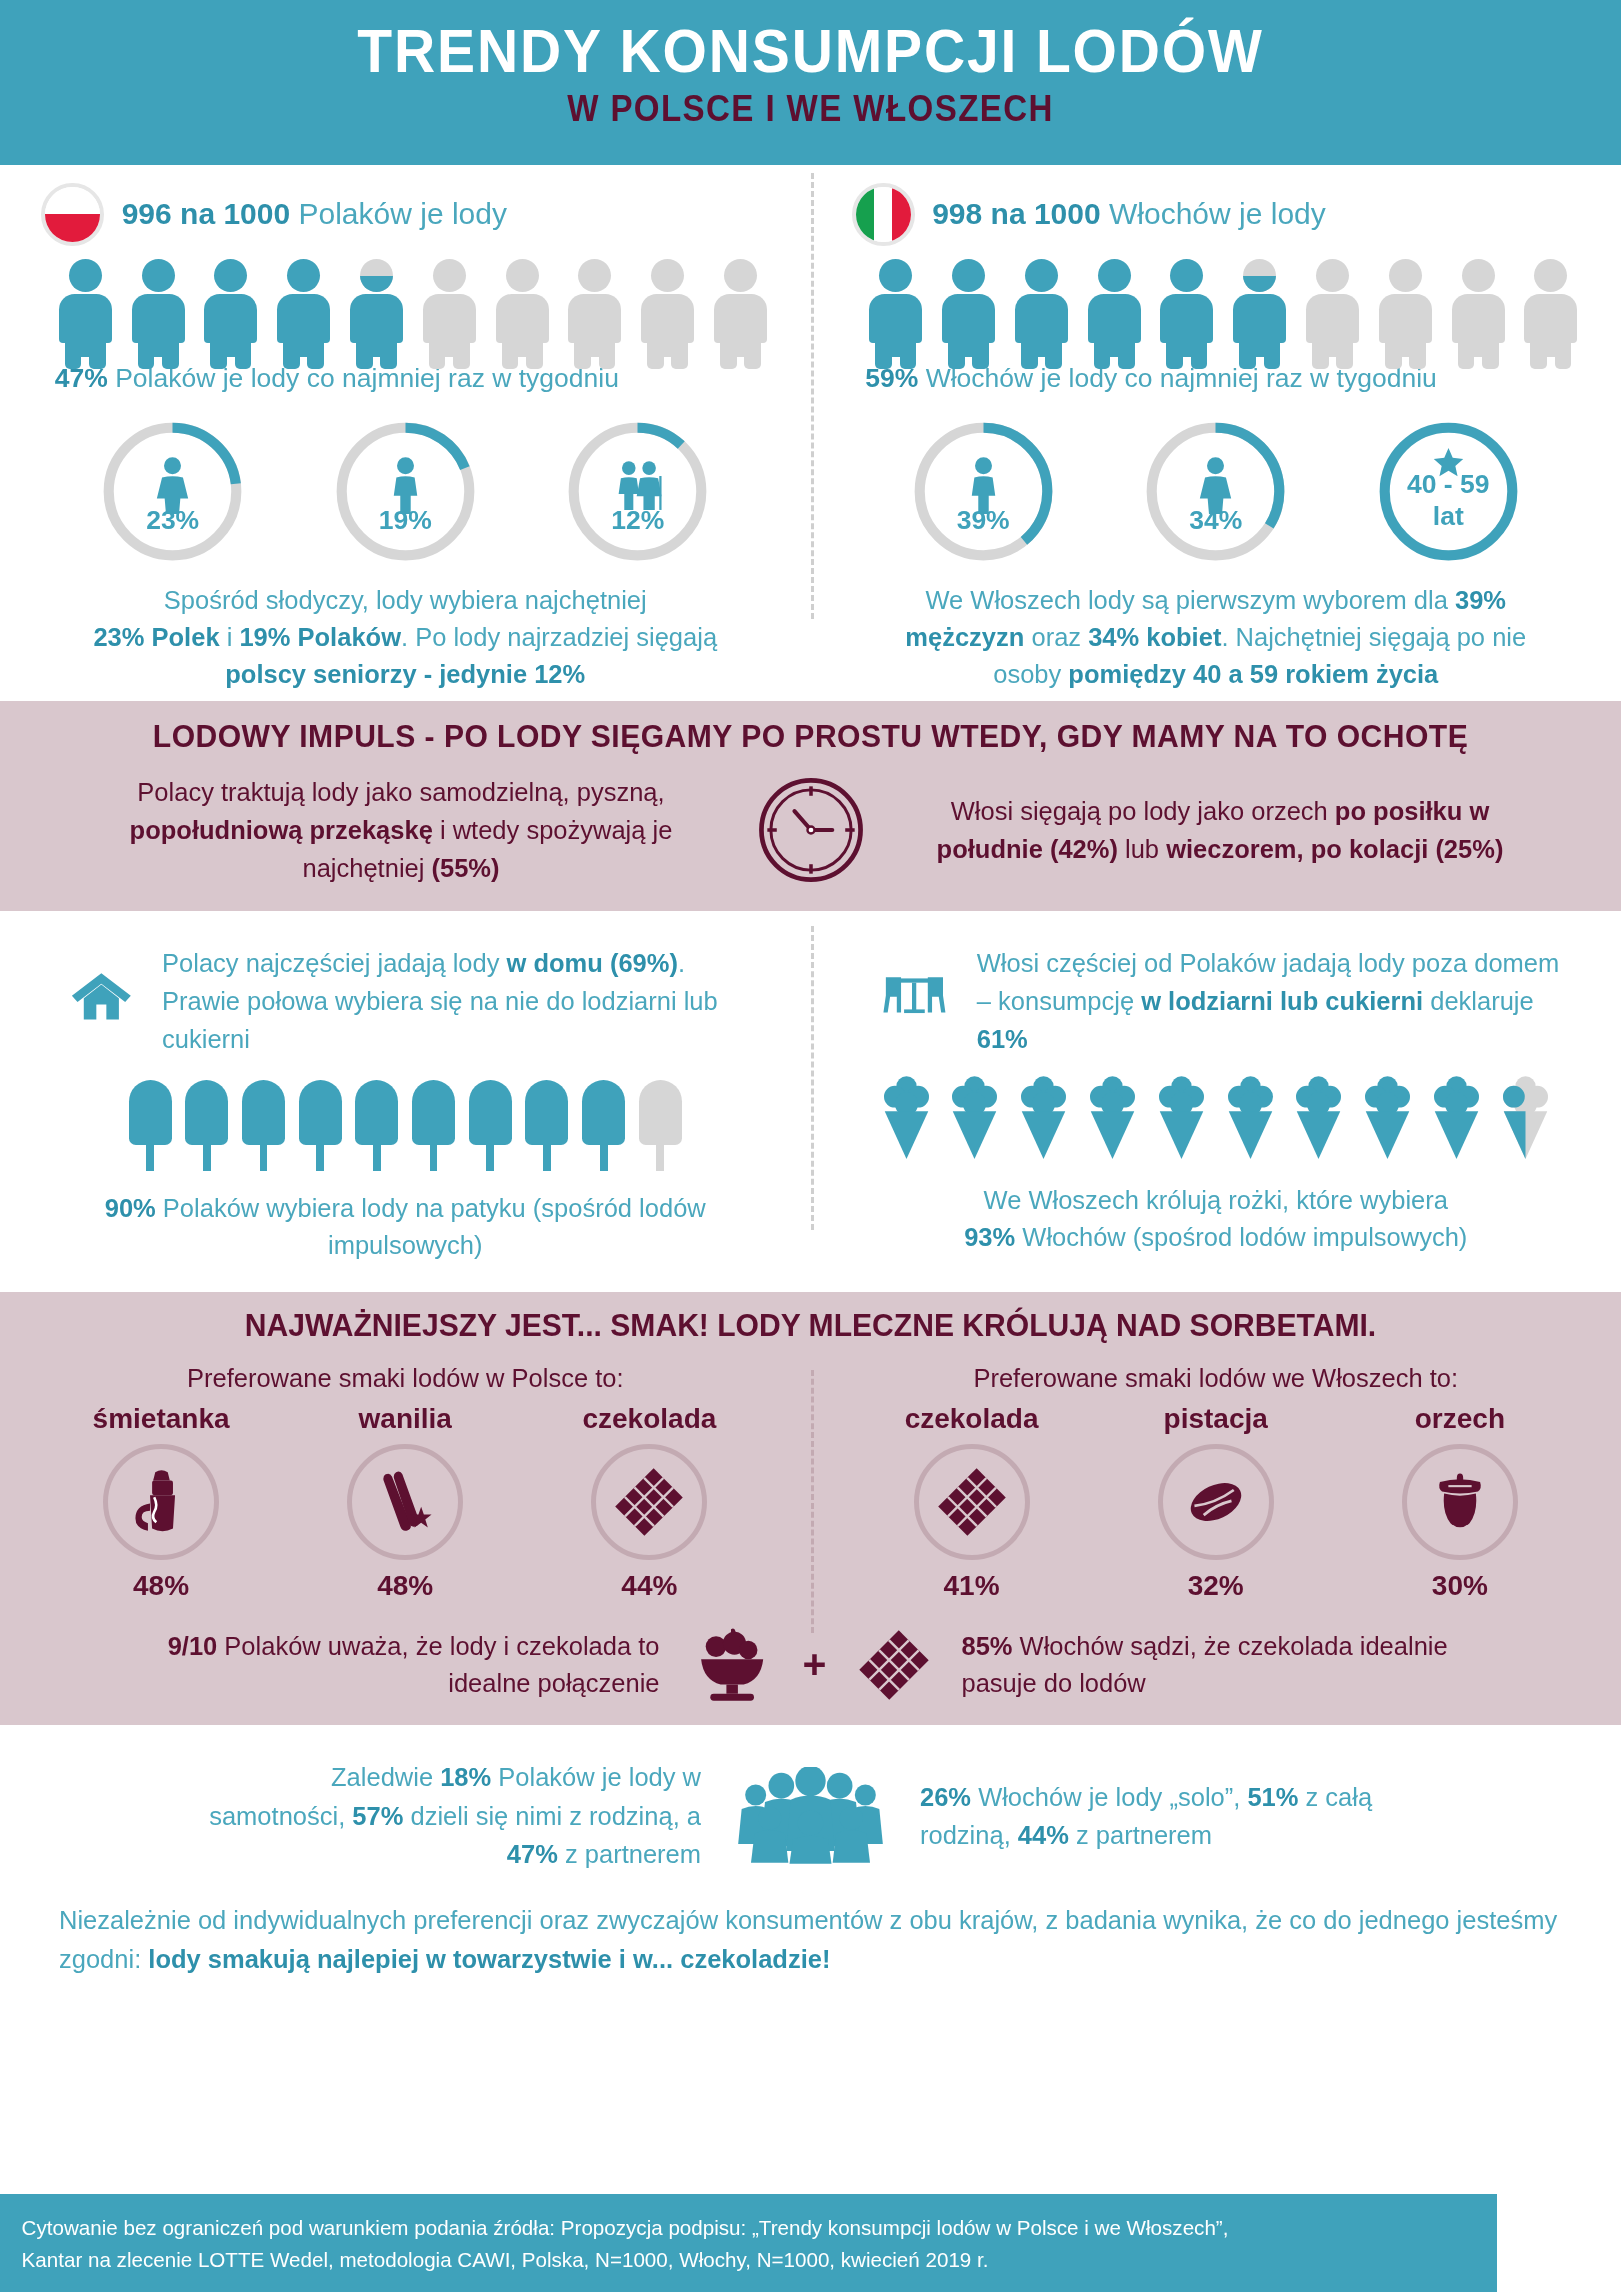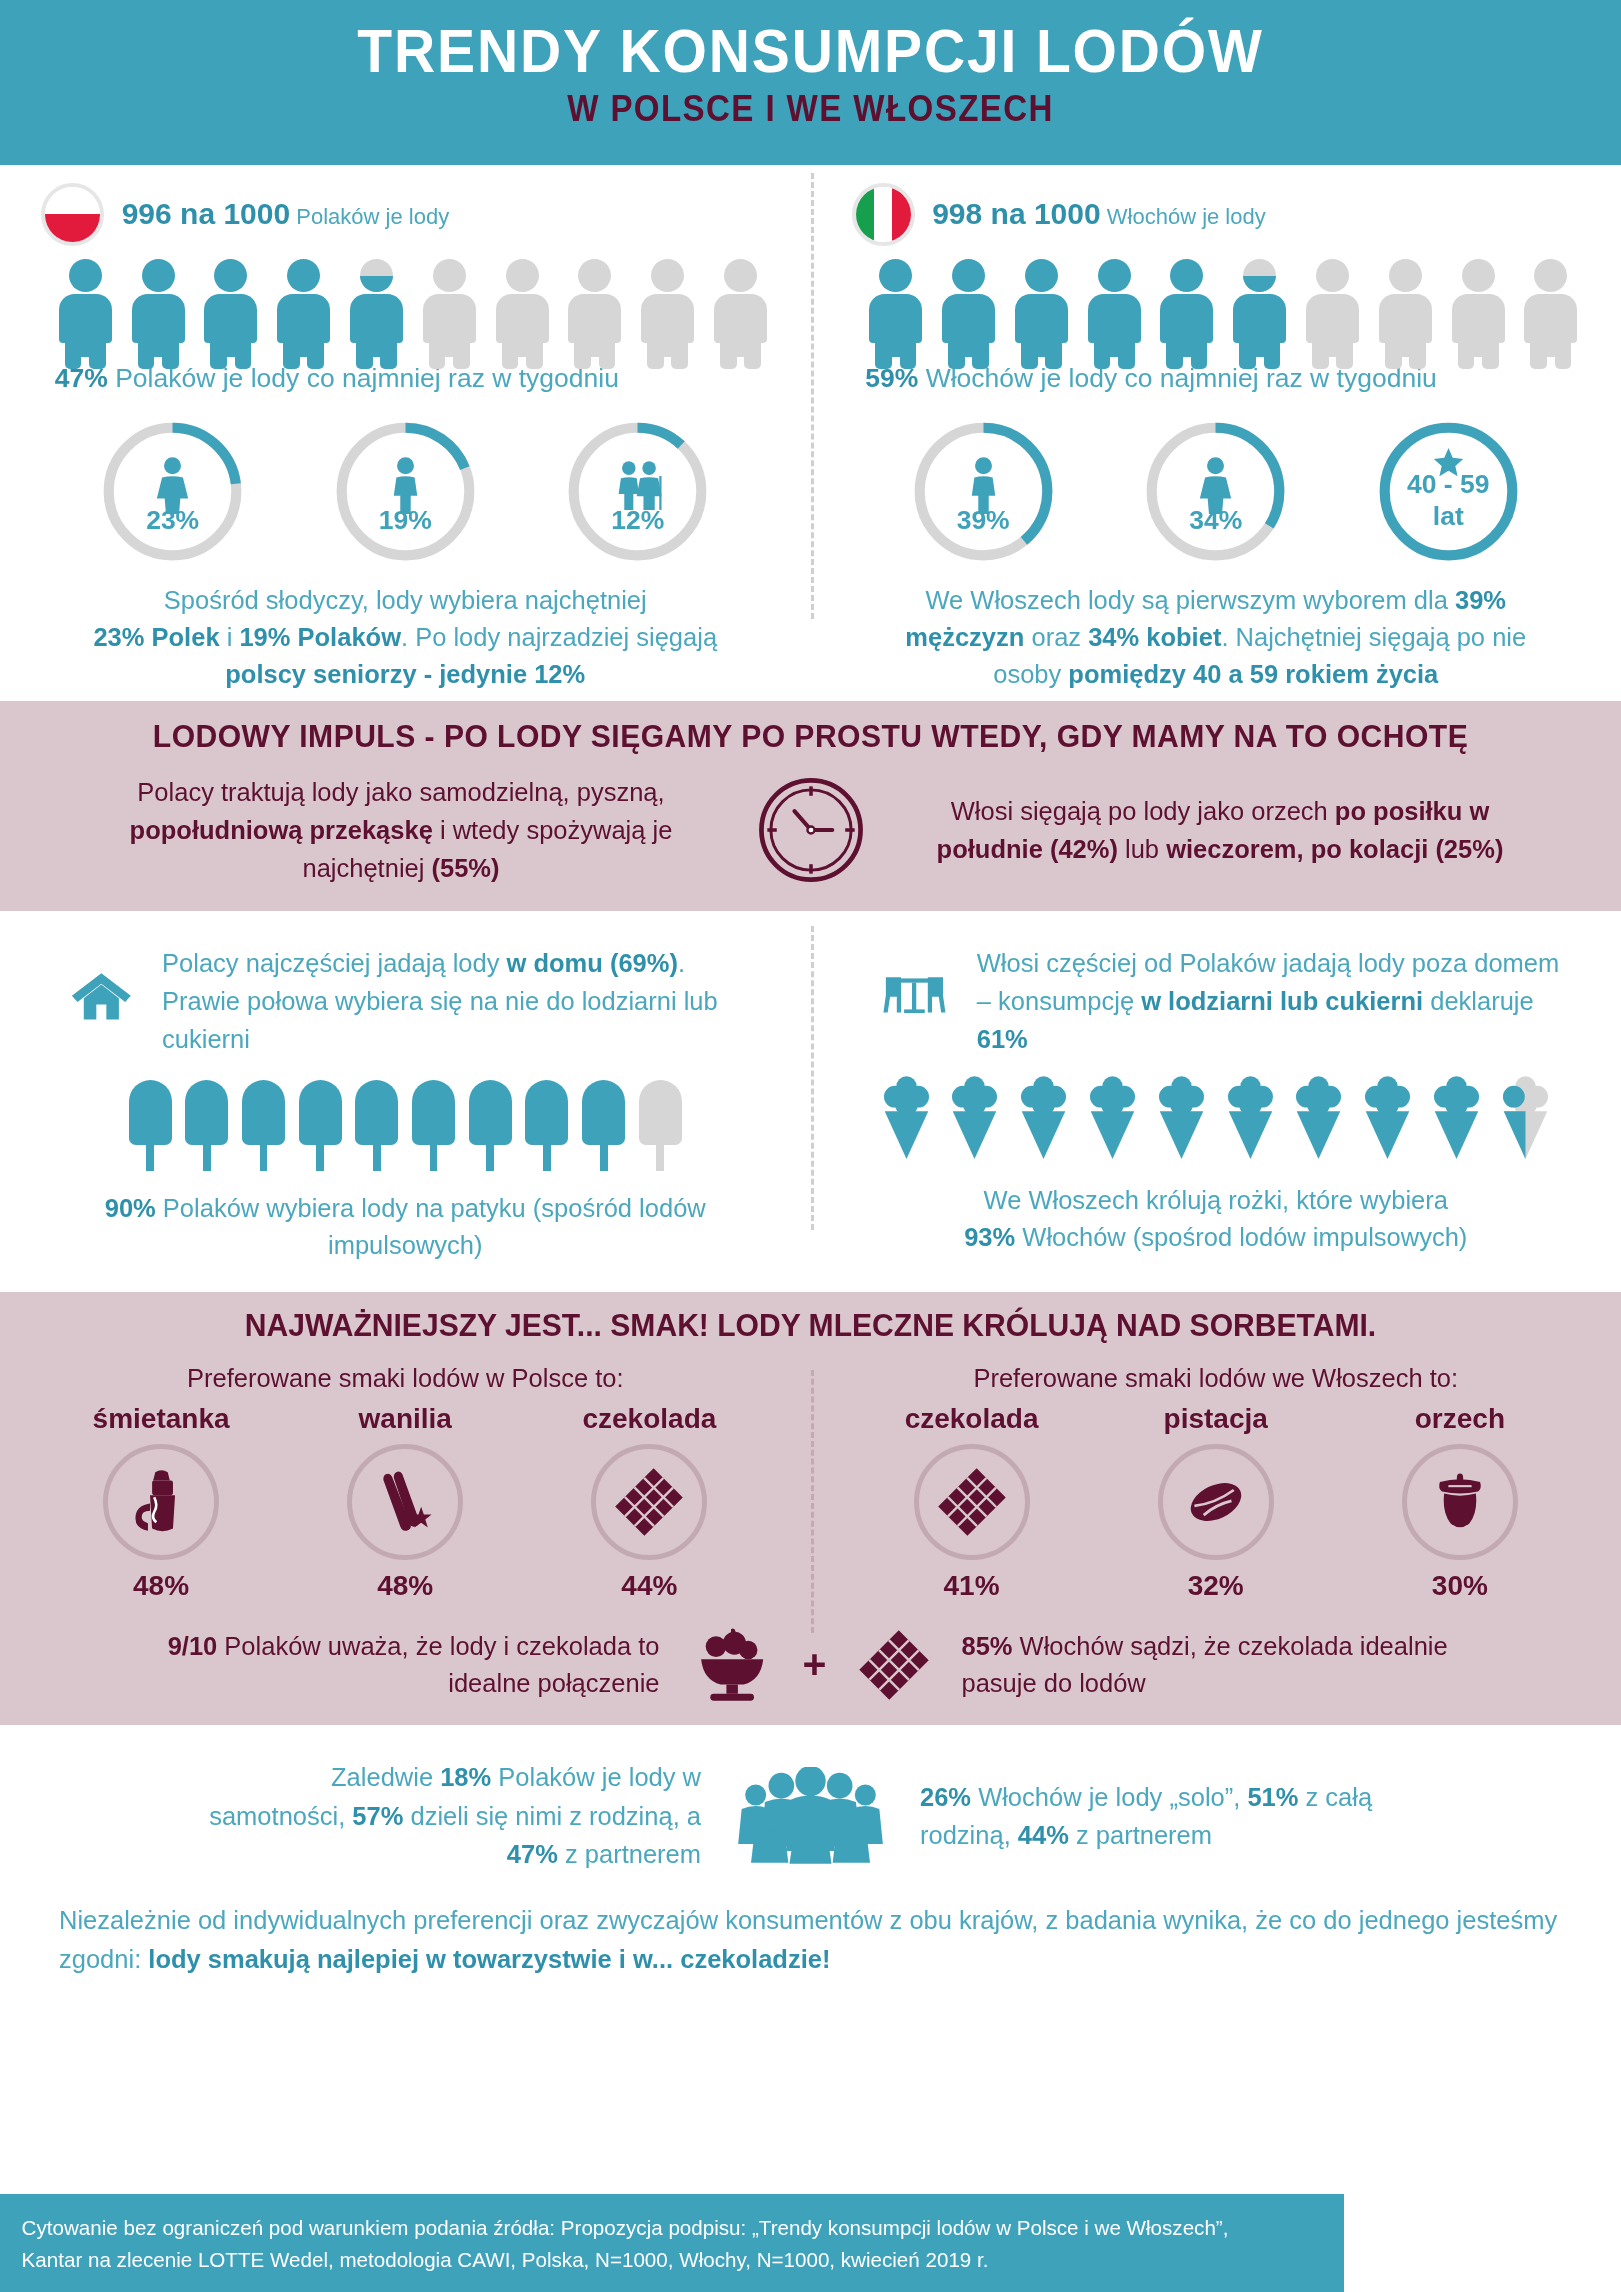--- a/index.html
+++ b/index.html
@@ -53,21 +53,21 @@
     border: 4.9px solid #e6e6e6; overflow: hidden; flex: none;
     display: flex; flex-direction: column;
   }
   .flag.pl .top { background:#ffffff; height: 50%; }
   .flag.pl .bot { background:#e21b3c; height: 50%; }
   .flag.it { flex-direction: row; }
   .flag.it .s1 { background:#16a04e; width: 33.3%; }
   .flag.it .s2 { background:#ffffff; width: 33.4%; }
   .flag.it .s3 { background:#e21b3c; width: 33.3%; }
   .hl { font-size: 30px; font-weight: bold; color: #2e90ab; }
-  .reg { font-size: 22px; color: #4aa7bd; font-weight: 300; }
+  .reg { font-size: 30px; color: #4aa7bd; font-weight: 300; }
 
   .people { display: flex; gap: 11.8px; padding: 13.7px 0 0 27.4px; }
   .person { width: 61px; height: 86px; position: relative; }
   .p-head { width: 33px; height: 33px; border-radius:50%; margin: 0 auto; position: relative; overflow:hidden; }
   .p-body {
     width: 53px; height: 49px; margin: 2px auto 0; position: relative;
     border-radius: 15.7px 15.7px 3.9px 3.9px;
   }
   .p-body::after {
     content:""; position:absolute; left:21.6px; bottom:-13.7px; width:9.8px; height:21.6px; background:inherit;
@@ -170,21 +170,21 @@
   .social .t { font-size:25.5px; color:#4aa7bd; font-weight:300; line-height:1.5; width: 510px; }
   .social .t b { color:#2e90ab; font-weight:bold; }
   .social .t.left { text-align:right; }
   .social .t.right { text-align:left; }
 
   .closing { text-align:left; padding: 27.4px 59px 0; font-size:25.5px; color:#4aa7bd; font-weight:300; line-height:1.55; }
   .closing b { color:#2e90ab; font-weight:bold; }
 
   
   .footer {
-    position:absolute; left:0; bottom:0; width:1344px; background:#3fa2bb;
+    position:absolute; left:0; bottom:0; width:1497px; background:#3fa2bb;
     color:#ffffff; font-size:20.6px; font-weight:300; line-height:1.55;
     padding: 17.6px 21.6px; 
   }
 </style>
 </head>
 <body>
 
 <div class="page">
 
   <div class="header">

